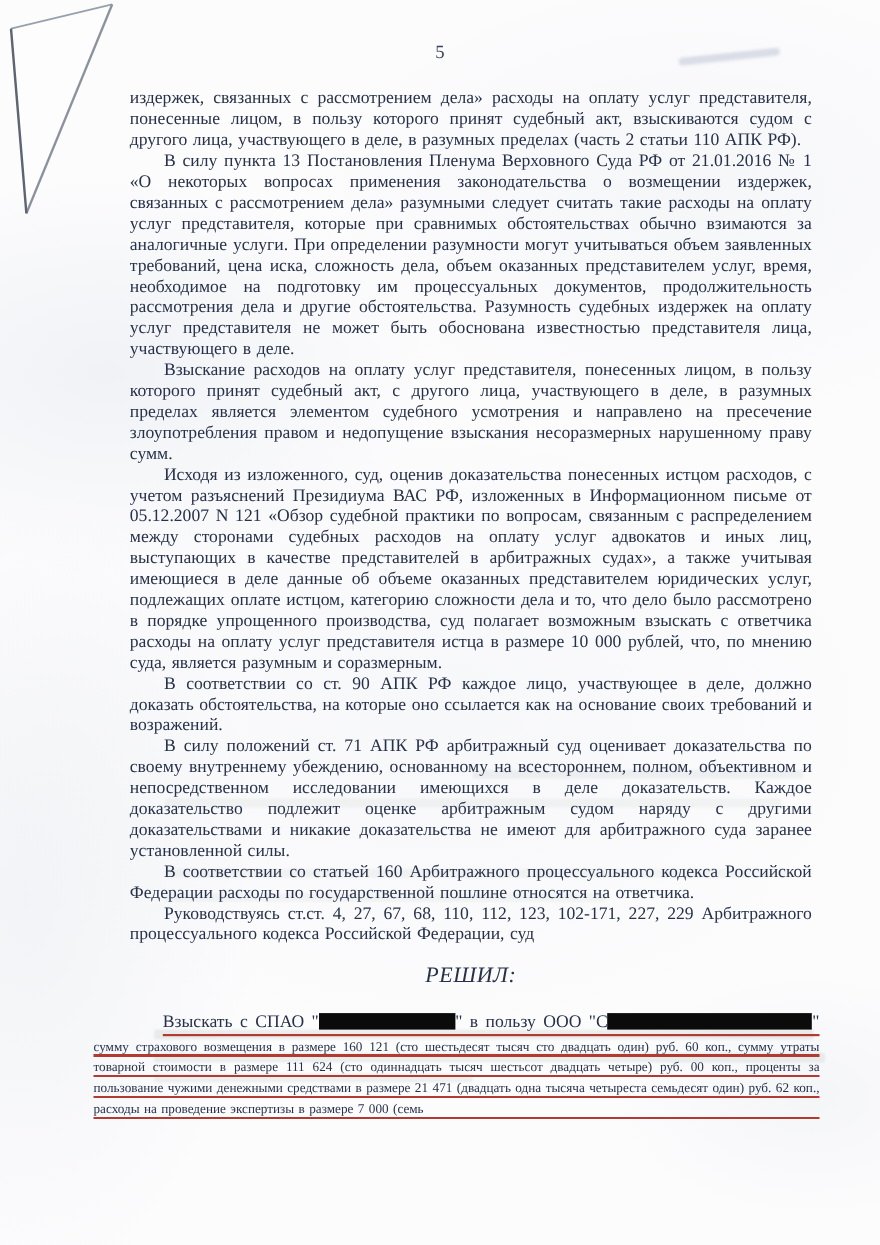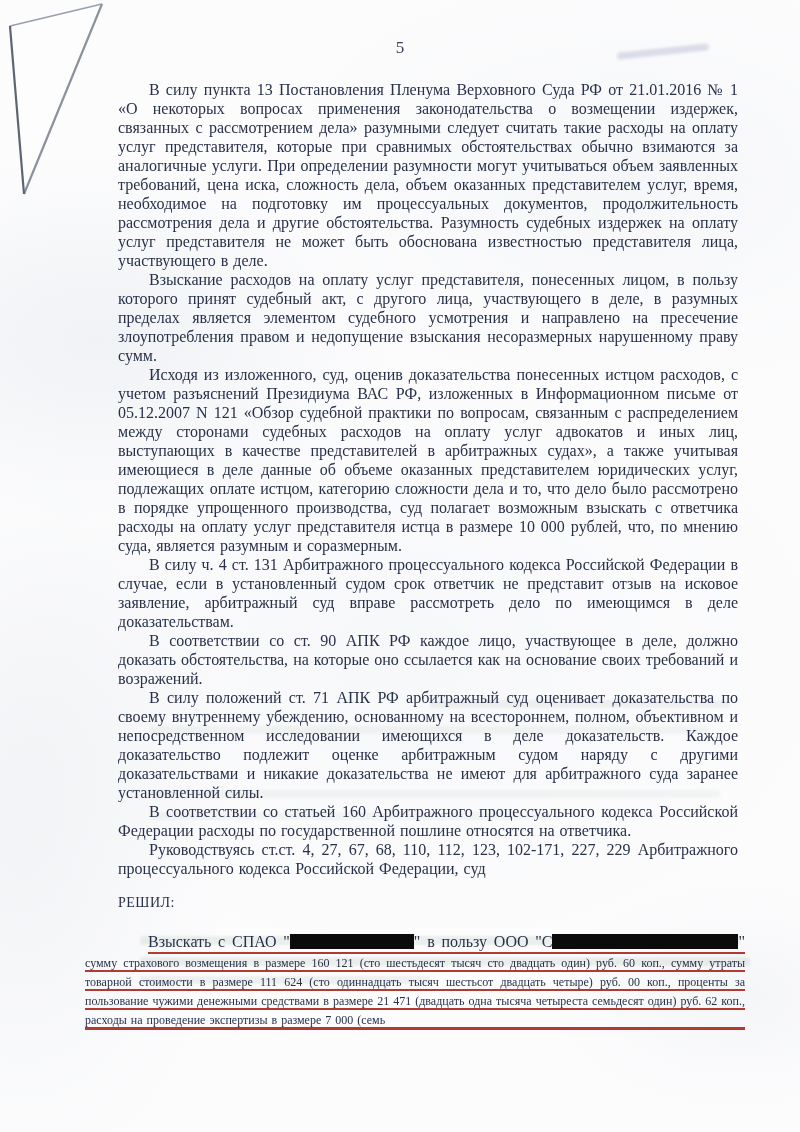--- a/index.html
+++ b/index.html
@@ -25,22 +25,22 @@
   }
   .text-block{
     position:absolute;left:118px;top:80px;width:620px;z-index:2;
   }
   .text-block p{
     margin:0;text-align:justify;font-size:16px;line-height:19px;text-indent:31px;
     word-spacing:1px;
   }
   .text-block p.p-first{text-indent:0;}
   .decision-heading{
-    font-size:14px;letter-spacing:0.5px;
-    margin:17px 0 21px 0;color:#273149;
+    text-align:center;font-size:20px;letter-spacing:0.5px;
+    margin:17px 0 21px 0;color:#273149;font-style:italic;
   }
   .resolution{
     margin-left:-33px;width:660px;
   }
   .res-line1{
     margin-left:63px;text-align:justify;text-align-last:justify;
     font-size:16px;line-height:19px;height:19px;overflow:hidden;
     border-bottom:2px solid #b23a31;padding-bottom:1px;margin-bottom:0px;
     word-spacing:2px;
   }
@@ -77,24 +77,24 @@
   <div class="artifact" style="left:150px;top:726px;width:560px;height:8px;background:rgba(140,152,146,0.08);"></div>
   <div class="artifact" style="left:150px;top:790px;width:570px;height:8px;background:rgba(140,152,146,0.08);"></div>
   <div class="artifact" style="left:150px;top:812px;width:400px;height:8px;background:rgba(140,152,146,0.07);"></div>
   <div class="artifact" style="left:140px;top:936px;width:600px;height:9px;background:rgba(125,145,135,0.13);"></div>
   <div class="artifact" style="left:140px;top:957px;width:610px;height:9px;background:rgba(125,145,135,0.13);"></div>
   <div class="artifact" style="left:140px;top:976px;width:290px;height:8px;background:rgba(125,145,135,0.11);"></div>
 
   <div class="page-number">5</div>
 
   <div class="text-block">
+    <p class="p-first">издержек, связанных с рассмотрением дела» расходы на оплату услуг представителя, понесенные лицом, в пользу которого принят судебный акт, взыскиваются судом с другого лица, участвующего в деле, в разумных пределах (часть 2 статьи 110 АПК РФ).</p>
     <p>В силу пункта 13 Постановления Пленума Верховного Суда РФ от 21.01.2016 № 1 «О некоторых вопросах применения законодательства о возмещении издержек, связанных с рассмотрением дела» разумными следует считать такие расходы на оплату услуг представителя, которые при сравнимых обстоятельствах обычно взимаются за аналогичные услуги. При определении разумности могут учитываться объем заявленных требований, цена иска, сложность дела, объем оказанных представителем услуг, время, необходимое на подготовку им процессуальных документов, продолжительность рассмотрения дела и другие обстоятельства. Разумность судебных издержек на оплату услуг представителя не может быть обоснована известностью представителя лица, участвующего в деле.</p>
     <p>Взыскание расходов на оплату услуг представителя, понесенных лицом, в пользу которого принят судебный акт, с другого лица, участвующего в деле, в разумных пределах является элементом судебного усмотрения и направлено на пресечение злоупотребления правом и недопущение взыскания несоразмерных нарушенному праву сумм.</p>
     <p>Исходя из изложенного, суд, оценив доказательства понесенных истцом расходов, с учетом разъяснений Президиума ВАС РФ, изложенных в Информационном письме от 05.12.2007 N 121 «Обзор судебной практики по вопросам, связанным с распределением между сторонами судебных расходов на оплату услуг адвокатов и иных лиц, выступающих в качестве представителей в арбитражных судах», а также учитывая имеющиеся в деле данные об объеме оказанных представителем юридических услуг, подлежащих оплате истцом, категорию сложности дела и то, что дело было рассмотрено в порядке упрощенного производства, суд полагает возможным взыскать с ответчика расходы на оплату услуг представителя истца в размере 10 000 рублей, что, по мнению суда, является разумным и соразмерным.</p>
-    <p>В силу ч. 4 ст. 131 Арбитражного процессуального кодекса Российской Федерации в случае, если в установленный судом срок ответчик не представит отзыв на исковое заявление, арбитражный суд вправе рассмотреть дело по имеющимся в деле доказательствам.</p>
     <p>В соответствии со ст. 90 АПК РФ каждое лицо, участвующее в деле, должно доказать обстоятельства, на которые оно ссылается как на основание своих требований и возражений.</p>
     <p>В силу положений ст. 71 АПК РФ арбитражный суд оценивает доказательства по своему внутреннему убеждению, основанному на всестороннем, полном, объективном и непосредственном исследовании имеющихся в деле доказательств. Каждое доказательство подлежит оценке арбитражным судом наряду с другими доказательствами и никакие доказательства не имеют для арбитражного суда заранее установленной силы.</p>
     <p>В соответствии со статьей 160 Арбитражного процессуального кодекса Российской Федерации расходы по государственной пошлине относятся на ответчика.</p>
     <p>Руководствуясь ст.ст. 4, 27, 67, 68, 110, 112, 123, 102-171, 227, 229 Арбитражного процессуального кодекса Российской Федерации, суд</p>
 
     <div class="decision-heading">РЕШИЛ:</div>
 
     <div class="resolution">
       <div class="res-line1">
         <span>Взыскать с СПАО "</span><span class="redaction bar1"></span><span>" в пользу ООО "С</span><span class="redaction bar2"></span><span>"</span>

